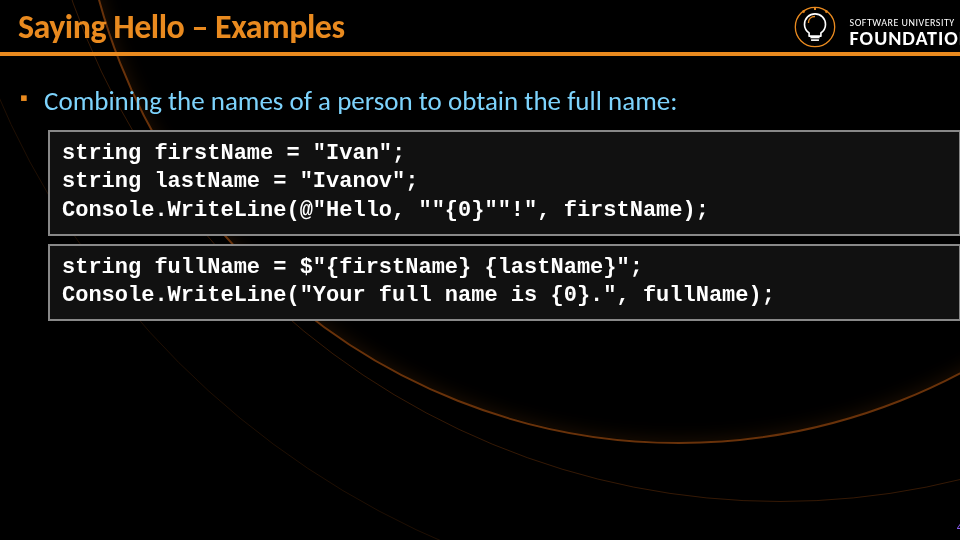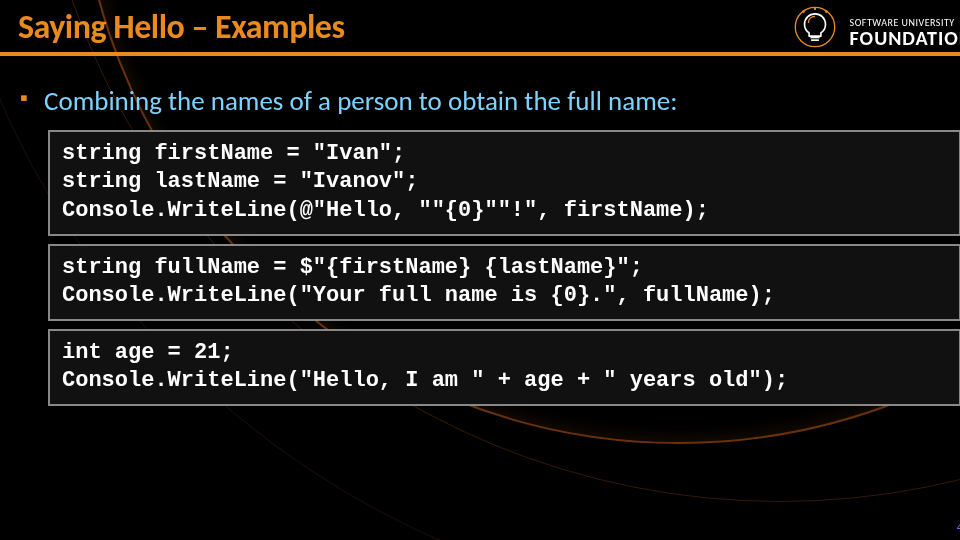--- a/index.html
+++ b/index.html
@@ -166,19 +166,17 @@
     <div class="bullet-line">Combining the names of a person to obtain the full name:</div>
 
     <div class="codebox">string firstName = "Ivan";
 string lastName = "Ivanov";
 Console.WriteLine(@"Hello, ""{0}""!", firstName);</div>
 
     <div class="codebox">string fullName = $"{firstName} {lastName}";
 Console.WriteLine("Your full name is {0}.", fullName);</div>
 
 
-    <div class="codebox">int age = 21;
-Console.WriteLine("Hello, I am " + age + " years old");</div>
 
   </div>
 
   <div class="slide-number">43</div>
 </div>
 
 </body></html>

